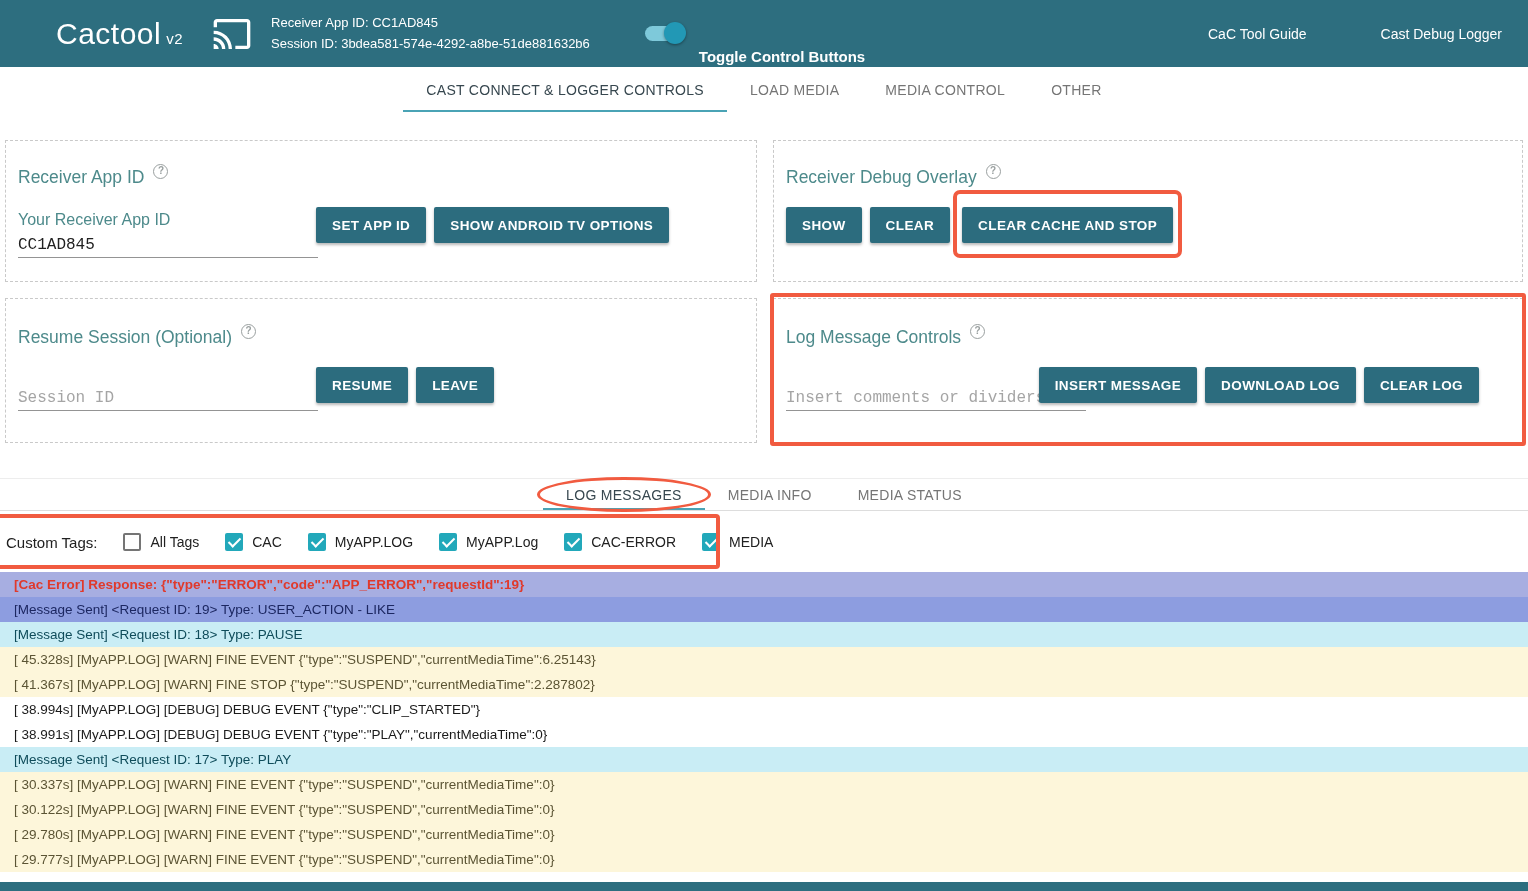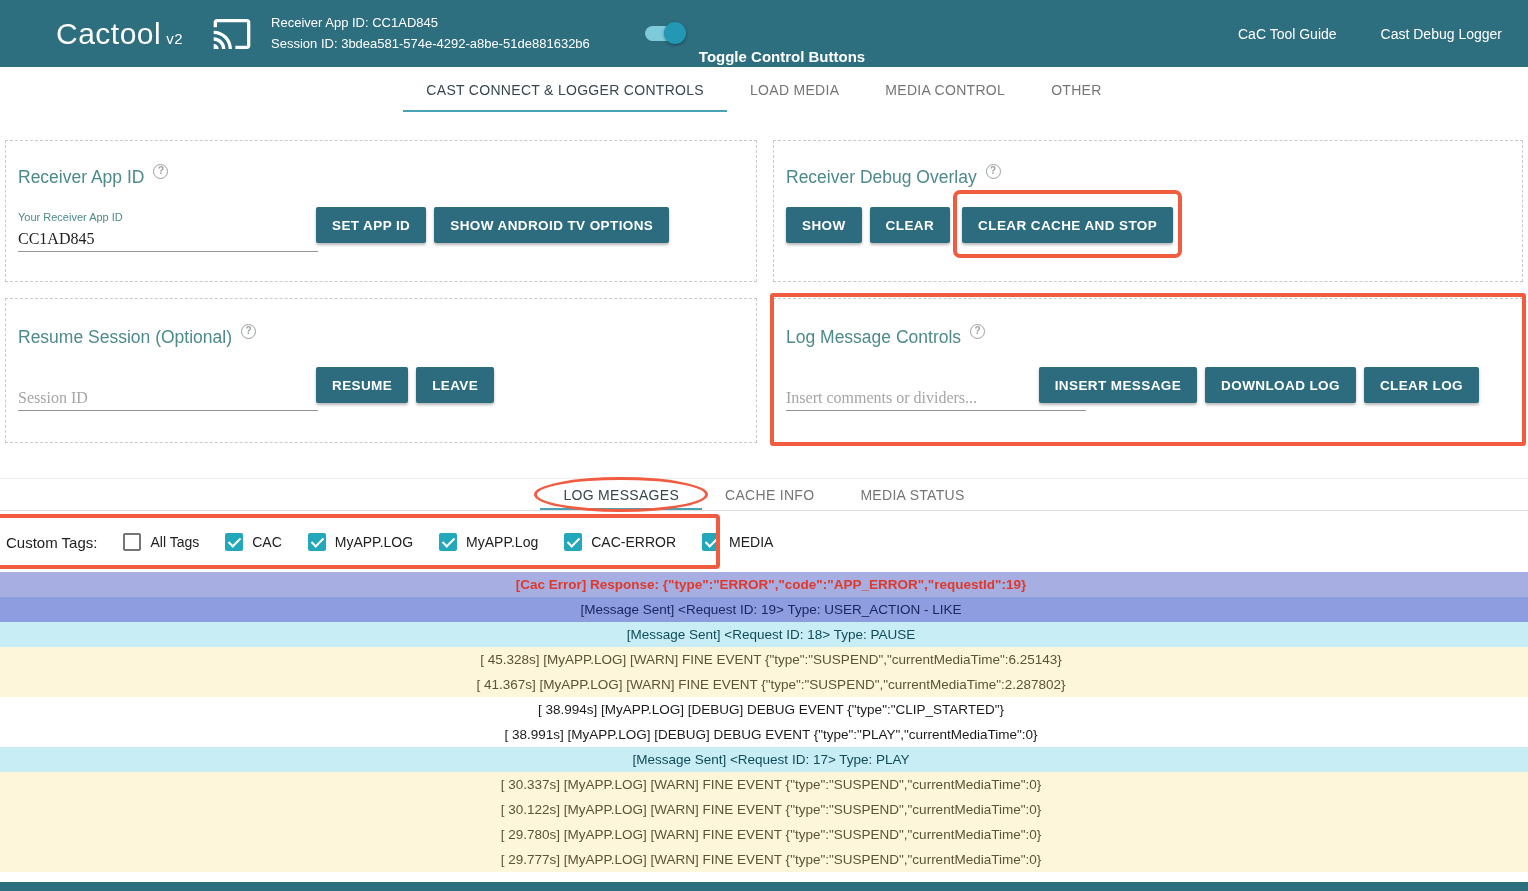--- a/index.html
+++ b/index.html
@@ -17,21 +17,21 @@
   .logo-version { font-size:15px; margin-left:5px; }
   .cast-icon { margin:0 16px 0 26px; display:flex; align-items:center; }
   .session-info { font-size:13px; line-height:1.55; white-space:nowrap; }
   .toggle-wrap { display:flex; align-items:center; margin-left:55px; }
   .toggle { width:38px; height:15px; background:#7ec9da; border-radius:8px; position:relative; cursor:pointer; }
   .toggle-knob {
     width:22px; height:22px; background:#2298b5; border-radius:50%;
     position:absolute; right:-3px; top:-4px; box-shadow:0 1px 3px rgba(0,0,0,.4);
   }
   .toggle-label { font-weight:bold; font-size:15px; margin-left:16px;margin-top:46px; }
-  .header-links { margin-left:auto; display:flex; gap:44px; font-size:14px; }
+  .header-links { margin-left:auto; display:flex; gap:74px; font-size:14px; }
   .header-link { cursor:pointer; white-space:nowrap; }
 
   
   .main-tabs { display:flex; justify-content:center; height:45px; }
   .tab {
     font-size:14px; letter-spacing:.3px; color:#757575; padding:0 23px;
     display:flex; align-items:center; cursor:pointer; position:relative; white-space:nowrap;
   }
   .tab.active { color:#37474f; }
   .tab.active .tab-underline {
@@ -49,25 +49,25 @@
   .panel-title {
     position:absolute; left:12px; top:26px; font-size:17.5px; color:#4d8a8b;
     display:flex; align-items:flex-start; gap:9px; white-space:nowrap;
   }
   .help-icon {
     width:15px; height:15px; border:1.5px solid #9aa0a0; border-radius:50%;
     color:#9aa0a0; font-size:10px; font-weight:bold; line-height:12px;
     text-align:center; display:inline-block; margin-top:-3px;
   }
   .field { position:absolute; }
-  .field-label { font-size:11px; color:#4d8a8b; margin-bottom:3px; }
+  .field-label { font-size:16px; color:#4d8a8b; margin-bottom:3px; }
   .field input {
     border:none; border-bottom:1px solid #949494; outline:none;
     font-size:16px; color:#212121; width:300px; height:26px; background:transparent;
-    font-family:Liberation Serif, serif;
+    font-family:Liberation Mono, monospace;
   }
   .field input::placeholder { color:#a5a5a5; }
   .btn-row { position:absolute; display:flex; gap:8px; align-items:center; }
   .btn {
     height:36px; background:#2c6c7e; border:none; color:#fff;
     font-family:inherit; font-size:13.5px; font-weight:bold; letter-spacing:.4px;
     padding:0 16px; border-radius:2px; cursor:pointer;
     box-shadow:0 2px 3px rgba(0,0,0,.28); white-space:nowrap;
   }
 
@@ -97,21 +97,21 @@
   .cb.checked { background:#22a8ba; }
   .cb.checked::after {
     content:""; position:absolute; left:6px; top:2px; width:5px; height:10px;
     border:solid #fff; border-width:0 2px 2px 0; transform:rotate(45deg);
   }
   .tag-label { font-size:14px; color:#212121; white-space:nowrap; }
 
   
   .log-list { width:100%; }
   .log-row {
-    height:25px; line-height:25px; padding-left:14px; font-size:13.5px; white-space:nowrap; overflow:hidden;text-align:center;
+    height:25px; line-height:25px; padding-left:14px; font-size:13.5px; white-space:nowrap; overflow:hidden;
   }
   .log-row.error { background:#a7aee1; color:#e0392b; font-weight:bold; }
   .log-row.sent-action { background:#8d9de0; color:#1c2761; font-weight:500; }
   .log-row.sent { background:#c9edf5; color:#0f4c5a; font-weight:500; }
   .log-row.warn { background:#fdf6da; color:#5b5434; }
   .log-row.debug { background:#fff; color:#1b1b1b; }
 
   .footer-bar { position:absolute; left:0; right:0; bottom:0; height:9px; background:#2d6e7f; }
 </style>
 </head>
@@ -221,21 +221,21 @@
   </div>
 </div>
 
 <div class="log-tabs">
   <div class="tab active">
     <span>LOG MESSAGES</span>
     <span class="tab-underline"></span>
     <span class="ann ann-ellipse"></span>
   </div>
   <div class="tab">
-    <span>CACHE INFO</span>
+    <span>MEDIA INFO</span>
   </div>
   <div class="tab">
     <span>MEDIA STATUS</span>
   </div>
 </div>
 
 <div class="tags-row">
   <span class="ann ann-tags"></span>
   <span class="tags-caption">Custom Tags:</span>
 
@@ -263,21 +263,21 @@
     <span class="cb checked"></span>
     <span class="tag-label">MEDIA</span>
   </label>
 </div>
 
 <div class="log-list">
   <div class="log-row error">[Cac Error] Response: {"type":"ERROR","code":"APP_ERROR","requestId":19}</div>
   <div class="log-row sent-action">[Message Sent] &lt;Request ID: 19&gt; Type: USER_ACTION - LIKE</div>
   <div class="log-row sent">[Message Sent] &lt;Request ID: 18&gt; Type: PAUSE</div>
   <div class="log-row warn">[ 45.328s] [MyAPP.LOG] [WARN] FINE EVENT {"type":"SUSPEND","currentMediaTime":6.25143}</div>
-  <div class="log-row warn">[ 41.367s] [MyAPP.LOG] [WARN] FINE EVENT {"type":"SUSPEND","currentMediaTime":2.287802}</div>
+  <div class="log-row warn">[ 41.367s] [MyAPP.LOG] [WARN] FINE STOP {"type":"SUSPEND","currentMediaTime":2.287802}</div>
   <div class="log-row debug">[ 38.994s] [MyAPP.LOG] [DEBUG] DEBUG EVENT {"type":"CLIP_STARTED"}</div>
   <div class="log-row debug">[ 38.991s] [MyAPP.LOG] [DEBUG] DEBUG EVENT {"type":"PLAY","currentMediaTime":0}</div>
   <div class="log-row sent">[Message Sent] &lt;Request ID: 17&gt; Type: PLAY</div>
   <div class="log-row warn">[ 30.337s] [MyAPP.LOG] [WARN] FINE EVENT {"type":"SUSPEND","currentMediaTime":0}</div>
   <div class="log-row warn">[ 30.122s] [MyAPP.LOG] [WARN] FINE EVENT {"type":"SUSPEND","currentMediaTime":0}</div>
   <div class="log-row warn">[ 29.780s] [MyAPP.LOG] [WARN] FINE EVENT {"type":"SUSPEND","currentMediaTime":0}</div>
   <div class="log-row warn">[ 29.777s] [MyAPP.LOG] [WARN] FINE EVENT {"type":"SUSPEND","currentMediaTime":0}</div>
 </div>
 
 <div class="footer-bar"></div>

